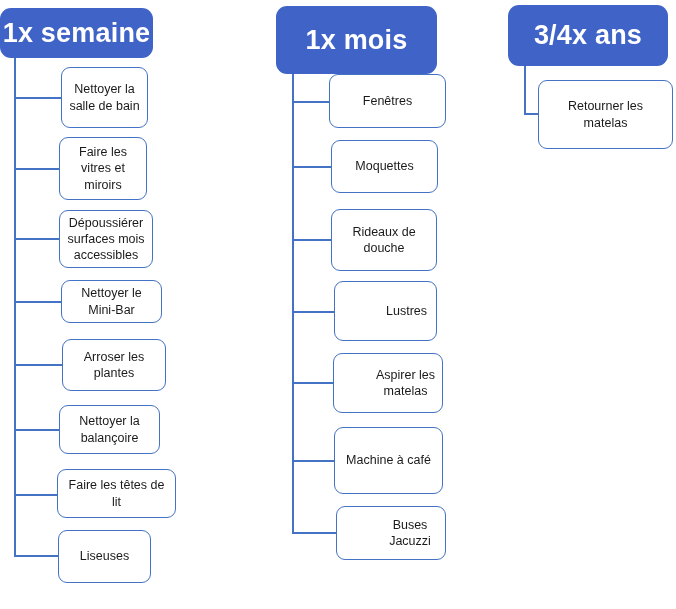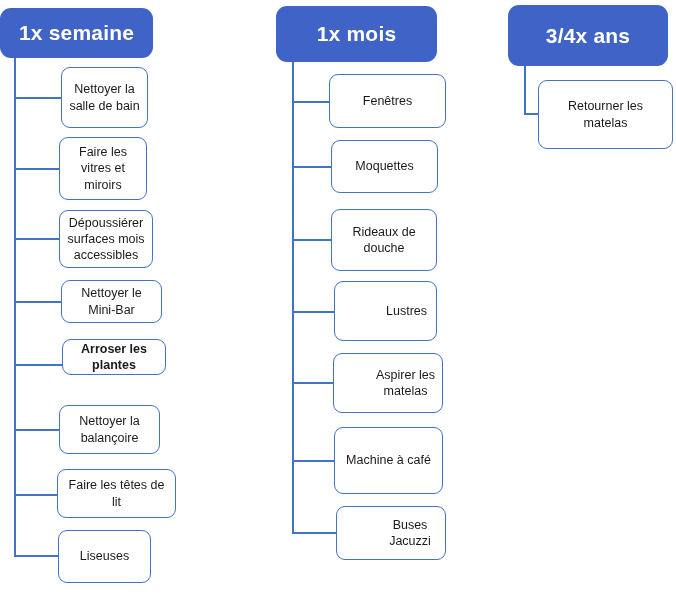--- a/index.html
+++ b/index.html
@@ -24,21 +24,21 @@
   }
   .hdr{
     position:absolute;
     background:var(--header-fill);
     color:var(--header-text);
     border-radius:11px;
     display:flex;
     align-items:center;
     justify-content:center;
     font-weight:bold;
-    font-size:21px;
+    font-size:27px;
     letter-spacing:0.2px;
     z-index:2;
   }
   .box{
     position:absolute;
     background:#fff;
     border:1.5px solid var(--box-border);
     border-radius:9px;
     display:flex;
     align-items:center;
@@ -50,40 +50,40 @@
     padding:3px 6px;
     box-sizing:border-box;
     z-index:2;
   }
   .vline,.hline{position:absolute;background:var(--connector);z-index:1;}
   .vline{width:1.5px;}
   .hline{height:1.5px;}
 
   
   #hd1{left:0px;   top:8px; width:153px; height:50px;}
-  #hd2{left:276px; top:6px; width:161px; height:56px;}
+  #hd2{left:276px; top:6px; width:161px; height:68px;}
   #hd3{left:508px; top:5px; width:160px; height:61px;}
 
   
   #v1  {left:14px; top:57px; height:499px;}
   #h1-0{left:14px; top:97px;  width:47px;}
   #h1-1{left:14px; top:168px; width:45px;}
   #h1-2{left:14px; top:238px; width:45px;}
   #h1-3{left:14px; top:301px; width:48px;}
   #h1-4{left:14px; top:364px; width:48px;}
   #h1-5{left:14px; top:429px; width:45px;}
   #h1-6{left:14px; top:494px; width:43px;}
   #h1-7{left:14px; top:555px; width:44px;}
 
   
   #b1-0{left:61px; top:67px;  width:87px;  height:61px;}
   #b1-1{left:59px; top:137px; width:88px;  height:63px;}
   #b1-2{left:59px; top:210px; width:94px;  height:58px;}
   #b1-3{left:61px; top:280px; width:101px; height:43px;}
-  #b1-4{left:62px; top:339px; width:104px; height:36px;font-weight:bold;}
+  #b1-4{left:62px; top:339px; width:104px; height:52px;}
   #b1-5{left:59px; top:405px; width:101px; height:49px;}
   #b1-6{left:57px; top:469px; width:119px; height:49px;}
   #b1-7{left:58px; top:530px; width:93px;  height:53px;}
 
   
   #v2  {left:292px; top:61px; height:472px;}
   #h2-0{left:292px; top:101px; width:37px;}
   #h2-1{left:292px; top:166px; width:39px;}
   #h2-2{left:292px; top:239px; width:39px;}
   #h2-3{left:292px; top:311px; width:42px;}

